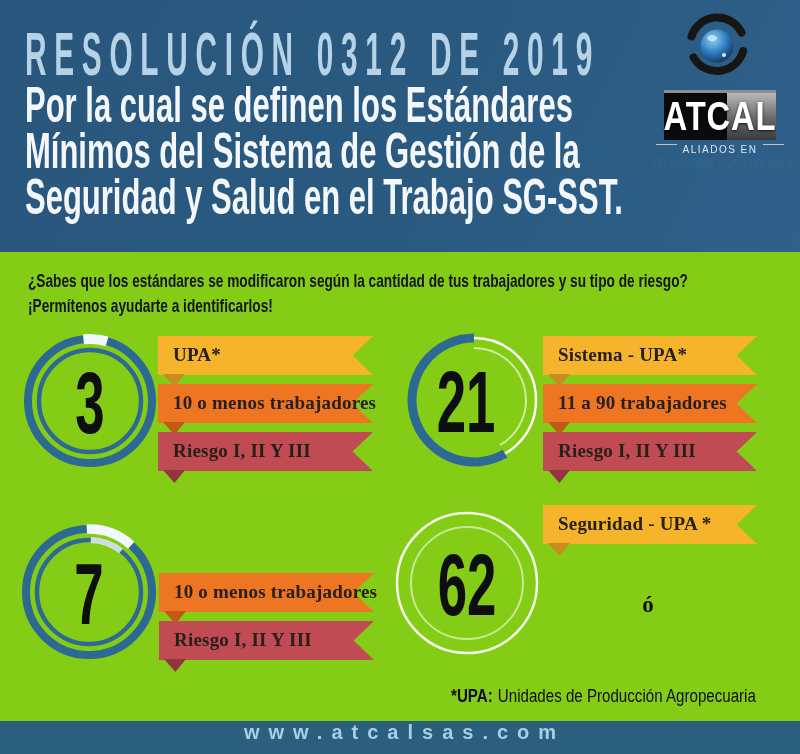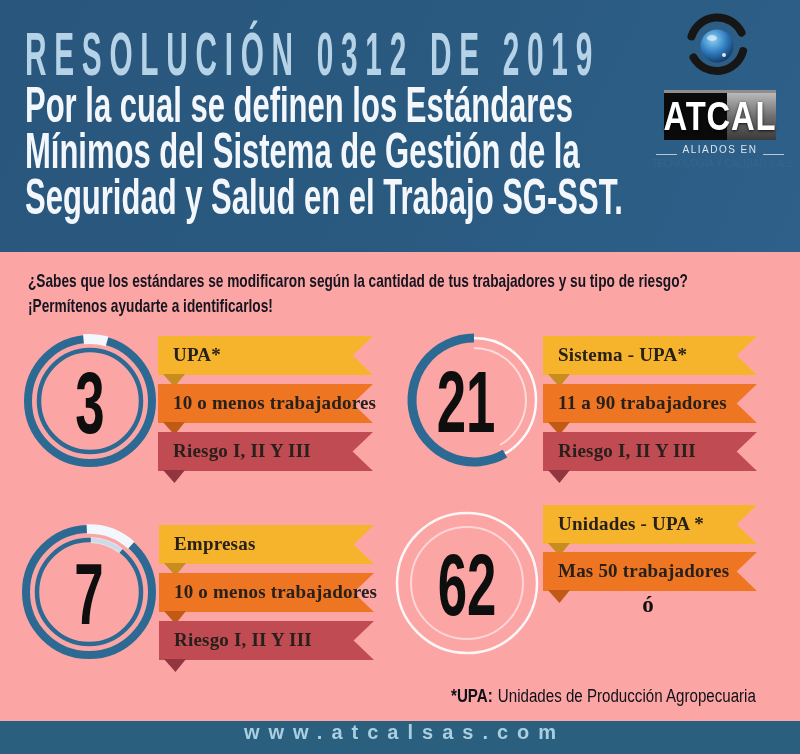--- a/index.html
+++ b/index.html
@@ -1,16 +1,16 @@
 <!DOCTYPE html>
 <html><head>
 <meta charset="utf-8">
 <style>
   html,body{margin:0;padding:0;background:#8a9aa8;font-family:"Liberation Sans",sans-serif;}
-  #canvas{position:relative;width:800px;height:754px;background:#fca5a5;overflow:hidden;margin:0 auto;}
+  #canvas{position:relative;width:800px;height:754px;background:#84cc16;overflow:hidden;margin:0 auto;}
 
   
   .header{position:absolute;left:0;top:0;width:800px;height:252px;
           background:linear-gradient(115deg,#29567c 0%,#2a5a80 55%,#2e608a 100%);}
   .title{position:absolute;left:25px;top:20px;white-space:nowrap;
          font:700 62px/1.1 "Liberation Sans",sans-serif;color:#b6d2e6;
          letter-spacing:.26em;transform:scaleX(.48);transform-origin:left top;}
   .subtitle{position:absolute;left:25px;top:82px;
             font:700 50px/46px "Liberation Sans",sans-serif;color:#f3f7fb;
             transform:scaleX(.62);transform-origin:left top;}
@@ -19,21 +19,21 @@
   
   .logo{position:absolute;left:648px;top:10px;width:144px;height:165px;}
   .swirl{position:absolute;left:24px;top:0;}
   .plate{position:absolute;left:16px;top:80px;width:112px;height:50px;background:#0a0a0a;
          border-top:3px solid #8e8e8e;box-sizing:border-box;}
   .plate::before{content:"";position:absolute;right:0;top:0;width:44%;height:100%;
          background:linear-gradient(180deg,#b9b9b9,#6f6f6f 50%,#3a3a3a);}
   .plate-label{position:absolute;inset:0;display:flex;align-items:center;justify-content:center;
          font:700 40px "Liberation Sans",sans-serif;color:#ffffff;letter-spacing:1px;
          transform:scaleX(.82);text-shadow:0 1px 3px rgba(0,0,0,.8);}
-  .tagline1{position:absolute;left:8px;right:8px;top:134px;display:flex;align-items:flex-end;gap:5px;
+  .tagline1{position:absolute;left:8px;right:8px;top:134px;display:flex;align-items:flex-start;gap:5px;
          color:#dde6ec;font:400 10px "Liberation Sans",sans-serif;letter-spacing:1.5px;white-space:nowrap;}
   .tagline1 .line{flex:1;height:1px;background:#cfd9e0;opacity:.85;}
   .tagline2{position:absolute;left:0;right:0;top:148px;text-align:center;color:#39678c;opacity:.8;
          font:400 10px "Liberation Sans",sans-serif;white-space:nowrap;transform:scaleX(.95);}
 
   
   .intro{position:absolute;left:28px;top:268px;color:#15151f;
          font:700 19px/25px "Liberation Sans",sans-serif;
          transform:scaleX(.72);transform-origin:left top;}
   .intro div{white-space:nowrap;}
@@ -164,44 +164,34 @@
     <div class="band"></div>
     <span class="lbl">11 a 90 trabajadores</span>
     <i class="fold"></i>
   </div>
   <div class="rib r" style="left:543px;top:432px;width:214px">
     <div class="band"></div>
     <span class="lbl">Riesgo I, II Y III</span>
     <i class="fold"></i>
   </div>
 
-  <div class="rib y" style="left:159px;top:525px;width:215px">
-    <div class="band"></div>
-    <span class="lbl">Empresas</span>
-    <i class="fold"></i>
-  </div>
   <div class="rib o" style="left:159px;top:573px;width:215px">
     <div class="band"></div>
     <span class="lbl">10 o menos trabajadores</span>
     <i class="fold"></i>
   </div>
   <div class="rib r" style="left:159px;top:621px;width:215px">
     <div class="band"></div>
     <span class="lbl">Riesgo I, II Y III</span>
     <i class="fold"></i>
   </div>
 
   <div class="rib y" style="left:543px;top:505px;width:214px">
     <div class="band"></div>
-    <span class="lbl">Unidades - UPA *</span>
-    <i class="fold"></i>
-  </div>
-  <div class="rib o" style="left:543px;top:552px;width:214px">
-    <div class="band"></div>
-    <span class="lbl">Mas 50 trabajadores</span>
+    <span class="lbl">Seguridad - UPA *</span>
     <i class="fold"></i>
   </div>
   <div class="connector">ó</div>
 
   <div class="footnote">
     <b>*UPA:</b><span>Unidades de Producción Agropecuaria</span>
   </div>
 
   <div class="bar">
     <div class="bar-text">www.atcalsas.com</div>

